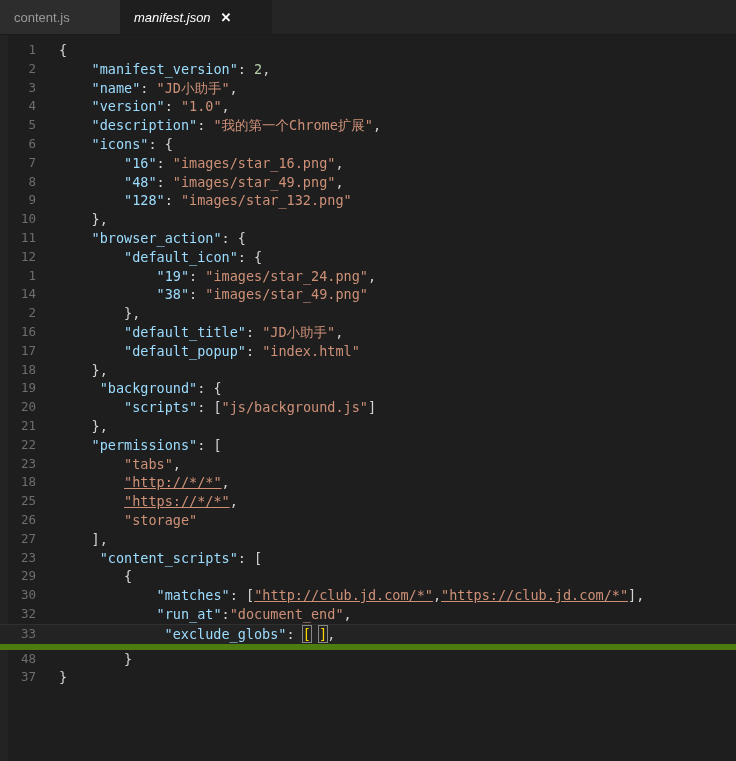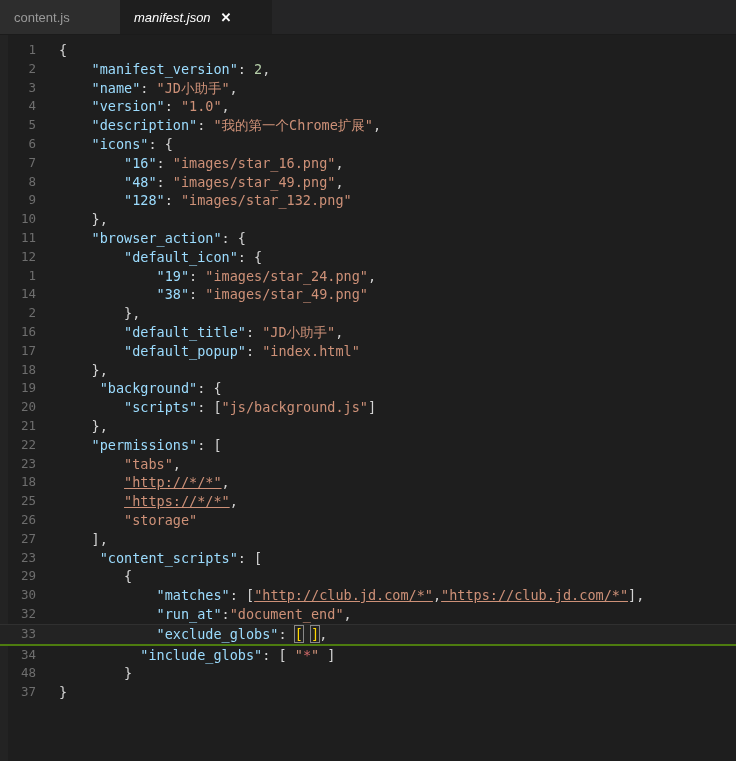--- a/index.html
+++ b/index.html
@@ -80,23 +80,24 @@
     display: flex;
     height: 18.8px;
     line-height: 18.8px;
     font-size: 13.5px;
     font-family: "DejaVu Sans Mono", monospace;
     white-space: pre;
   }
   .line.current {
     background: #232323;
     border-top: 1px solid #303030;
-    border-bottom: 2px solid #4d7c0f;
+    border-bottom: 6px solid #4d7c0f;
     height: 18.8px;
     box-sizing: content-box;
+    gap: 8px;
   }
   .gutter {
     width: 44px;
     min-width: 44px;
     text-align: right;
     color: #6e6e6e;
     padding-right: 8px;
     box-sizing: border-box;
     font-size: 12.5px;
     user-select: none;
@@ -158,17 +159,16 @@
       <div class="line"><div class="gutter">23</div><div class="code">        <span class="s">"tabs"</span><span class="p">,</span></div></div>
       <div class="line"><div class="gutter">18</div><div class="code">        <span class="u">"http://*/*"</span><span class="p">,</span></div></div>
       <div class="line"><div class="gutter">25</div><div class="code">        <span class="u">"https://*/*"</span><span class="p">,</span></div></div>
       <div class="line"><div class="gutter">26</div><div class="code">        <span class="s">"storage"</span></div></div>
       <div class="line"><div class="gutter">27</div><div class="code">    <span class="p">]</span><span class="p">,</span></div></div>
       <div class="line"><div class="gutter">23</div><div class="code">     <span class="k">"content_scripts"</span><span class="p">:</span><span class="p"> </span><span class="p">[</span></div></div>
       <div class="line"><div class="gutter">29</div><div class="code">        <span class="p">{</span></div></div>
       <div class="line"><div class="gutter">30</div><div class="code">            <span class="k">"matches"</span><span class="p">:</span><span class="p"> </span><span class="p">[</span><span class="u">"http://club.jd.com/*"</span><span class="p">,</span><span class="u">"https://club.jd.com/*"</span><span class="p">]</span><span class="p">,</span></div></div>
       <div class="line"><div class="gutter">32</div><div class="code">            <span class="k">"run_at"</span><span class="p">:</span><span class="s">"document_end"</span><span class="p">,</span></div></div>
       <div class="line current"><div class="gutter">33</div><div class="code">            <span class="k">"exclude_globs"</span><span class="p">:</span><span class="p"> </span><span class="bm">[</span><span class="p"> </span><span class="bm">]</span><span class="p">,</span></div></div>
-      <div class="line"><div class="gutter">34</div><div class="code">          <span class="k">"include_globs"</span><span class="p">:</span><span class="p"> </span><span class="p">[</span><span class="p"> </span><span class="s">"</span><span class="star">*</span><span class="s">"</span><span class="p"> </span><span class="p">]</span></div></div>
       <div class="line"><div class="gutter">48</div><div class="code">        <span class="p">}</span></div></div>
       <div class="line"><div class="gutter">37</div><div class="code"><span class="p">}</span></div></div>
     </div>
 </div>
 
 </body></html>

